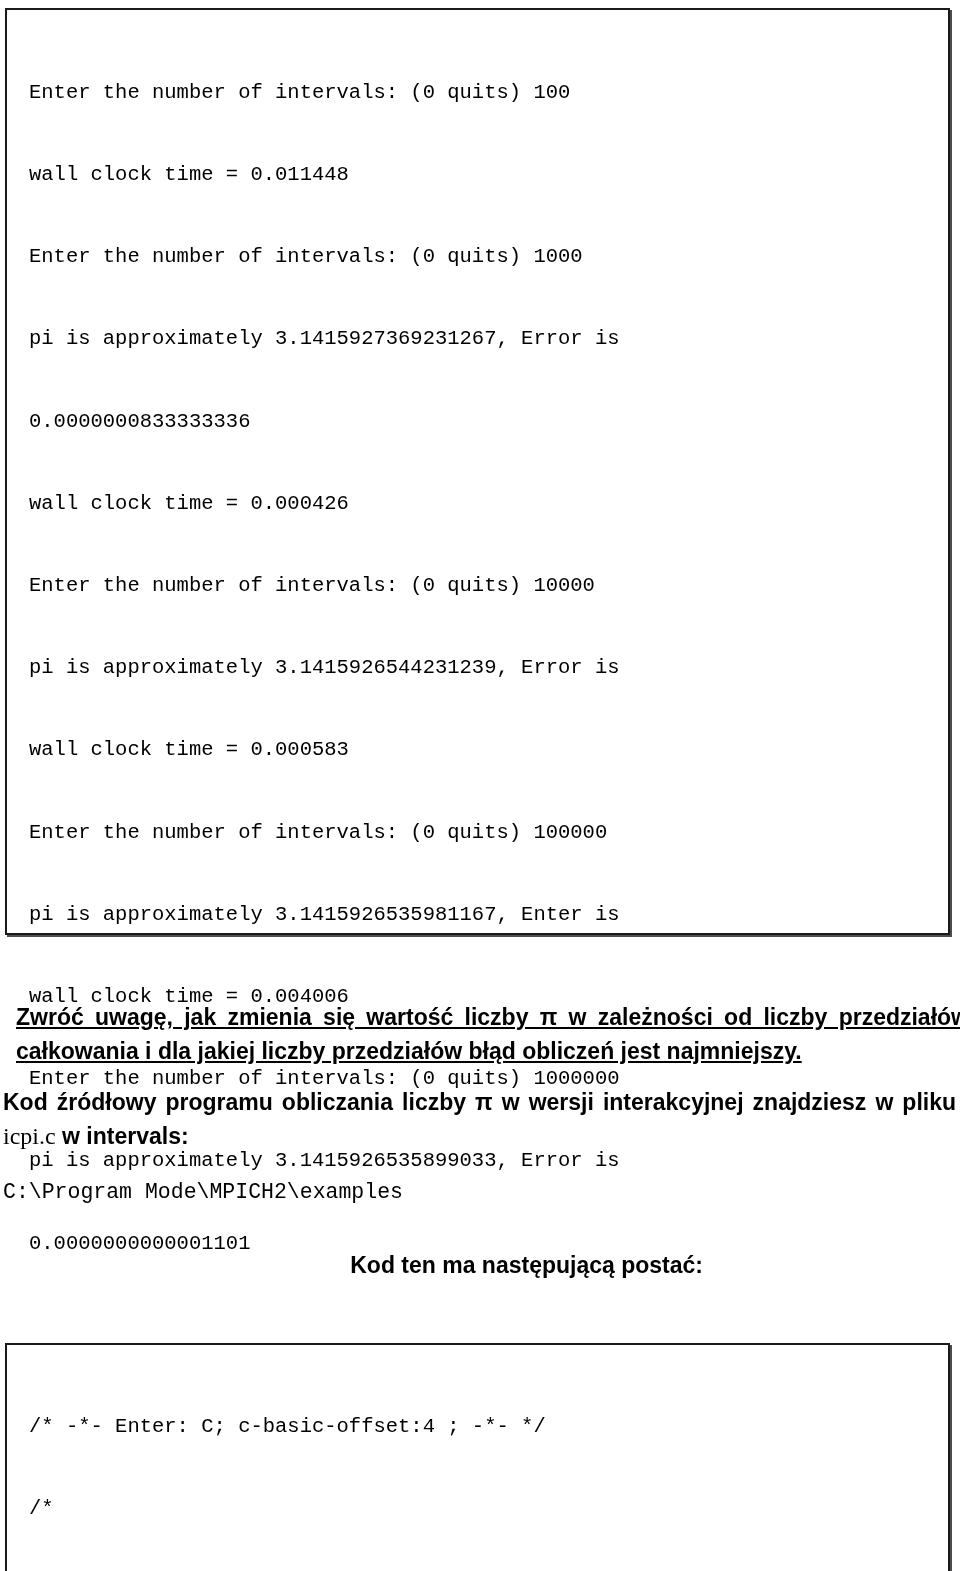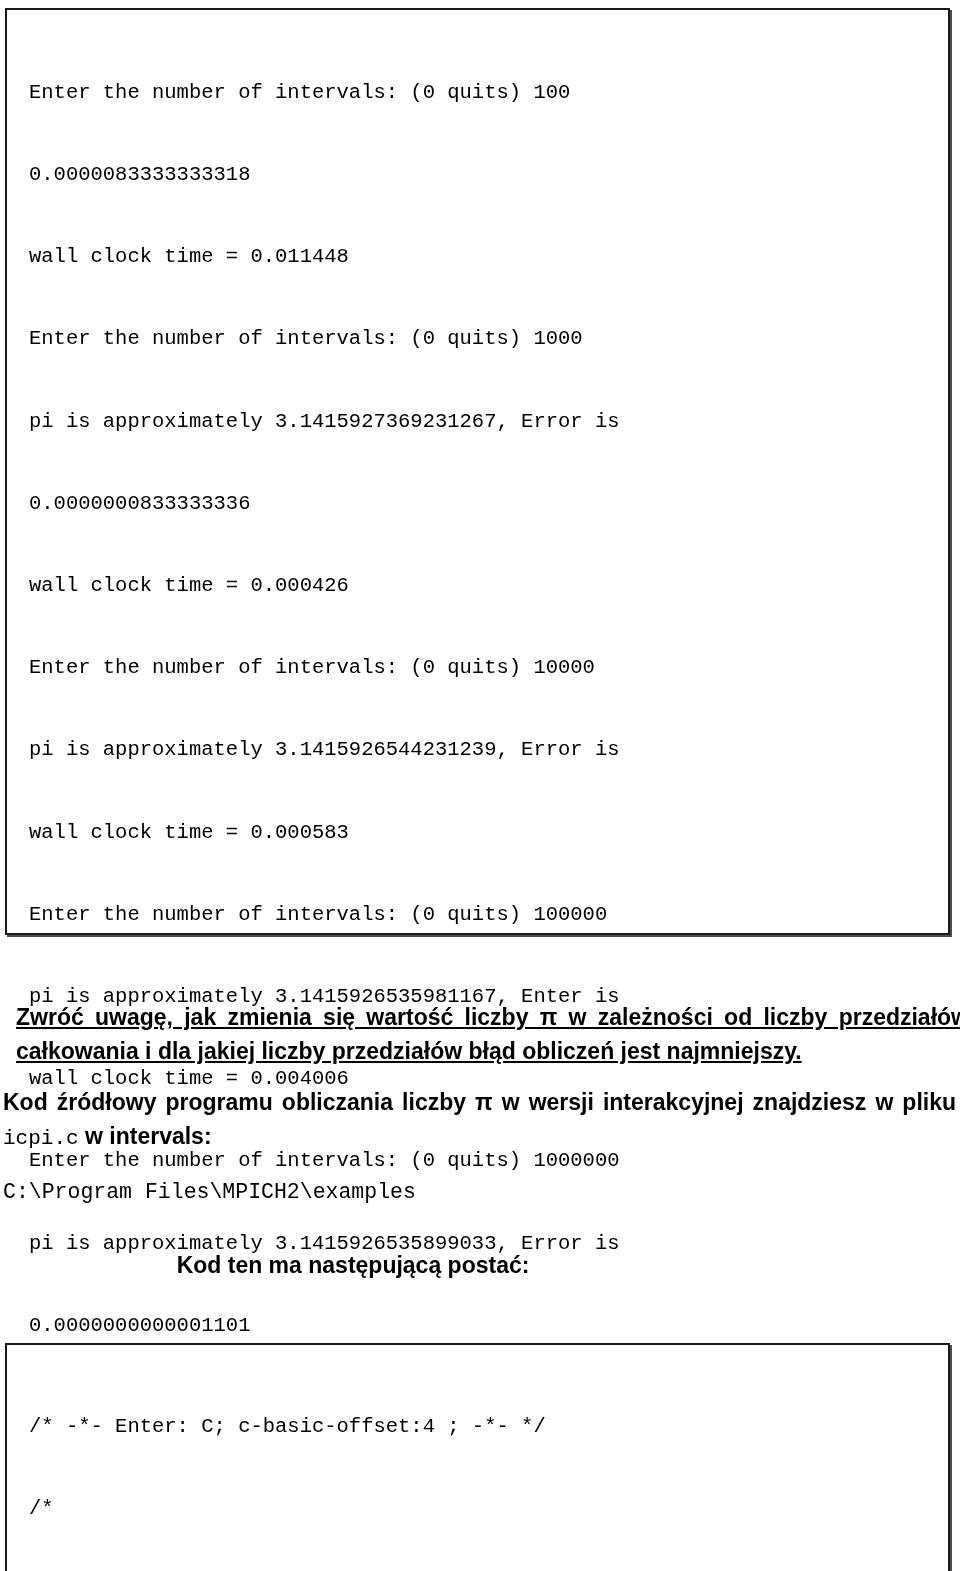--- a/index.html
+++ b/index.html
@@ -98,37 +98,37 @@
   #para-2 {
     left: 3px;
     top: 1085px;
     width: 953px;
   }
 
   #para-3 {
     left: 3px;
     top: 1248px;
     width: 700px;
-    text-align: center;
+    text-align: right;
   }
 
   .para-inner {
     display: block;
   }
 
   
   .prose.justified > .para-inner {
     text-align: justify;
     text-align-last: left;
   }
 
   .inline-mono {
-    font-family: Liberation Mono, monospace;
+    font-family: Liberation Serif, serif;
     font-weight: normal;
-    font-size: 21px;
+    font-size: 24px;
   }
 
   
   #path-line {
     position: absolute;
     left: 3px;
     top: 1178px;
     font-family: "Liberation Mono", "DejaVu Sans Mono", monospace;
     font-size: 21.5px;
     line-height: 28px;
@@ -137,21 +137,20 @@
   }
 </style>
 </head>
 <body>
 
 <div class="page">
 
   <div class="framed-box" id="console-box">
     <div class="mono-block">
       <span class="console-line">Enter the number of intervals: (0 quits) 100</span>
-      <span class="console-line">0.0000083333333318</span>
       <span class="console-line">wall clock time = 0.011448</span>
       <span class="console-line">Enter the number of intervals: (0 quits) 1000</span>
       <span class="console-line">pi is approximately 3.1415927369231267, Error is</span>
       <span class="console-line">0.0000000833333336</span>
       <span class="console-line">wall clock time = 0.000426</span>
       <span class="console-line">Enter the number of intervals: (0 quits) 10000</span>
       <span class="console-line">pi is approximately 3.1415926544231239, Error is</span>
       <span class="console-line">wall clock time = 0.000583</span>
       <span class="console-line">Enter the number of intervals: (0 quits) 100000</span>
       <span class="console-line">pi is approximately 3.1415926535981167, Enter is</span>
@@ -177,21 +176,21 @@
   </div>
 
   <div class="prose justified" id="para-1">
     <span class="para-inner">Zwróć uwagę, jak zmienia się wartość liczby π w zależności od liczby przedziałów całkowania i dla jakiej liczby przedziałów błąd obliczeń jest najmniejszy.</span>
   </div>
 
   <div class="prose justified" id="para-2">
     <span class="para-inner"><span>Kod źródłowy programu obliczania liczby π w wersji interakcyjnej znajdziesz w pliku </span><span class="inline-mono">icpi.c</span><span> w intervals:</span></span>
   </div>
 
-  <div id="path-line">C:\Program Files\MPICH2\examples</div>
+  <div id="path-line">C:\Program Mode\MPICH2\examples</div>
 
   <div class="prose" id="para-3">
     <span class="para-inner">Kod ten ma następującą postać:</span>
   </div>
 
   <div class="framed-box" id="code-box">
     <div class="mono-block">
       <span class="code-line">/* -*- Enter: C; c-basic-offset:4 ; -*- */</span>
       <span class="code-line">/*</span>
       

